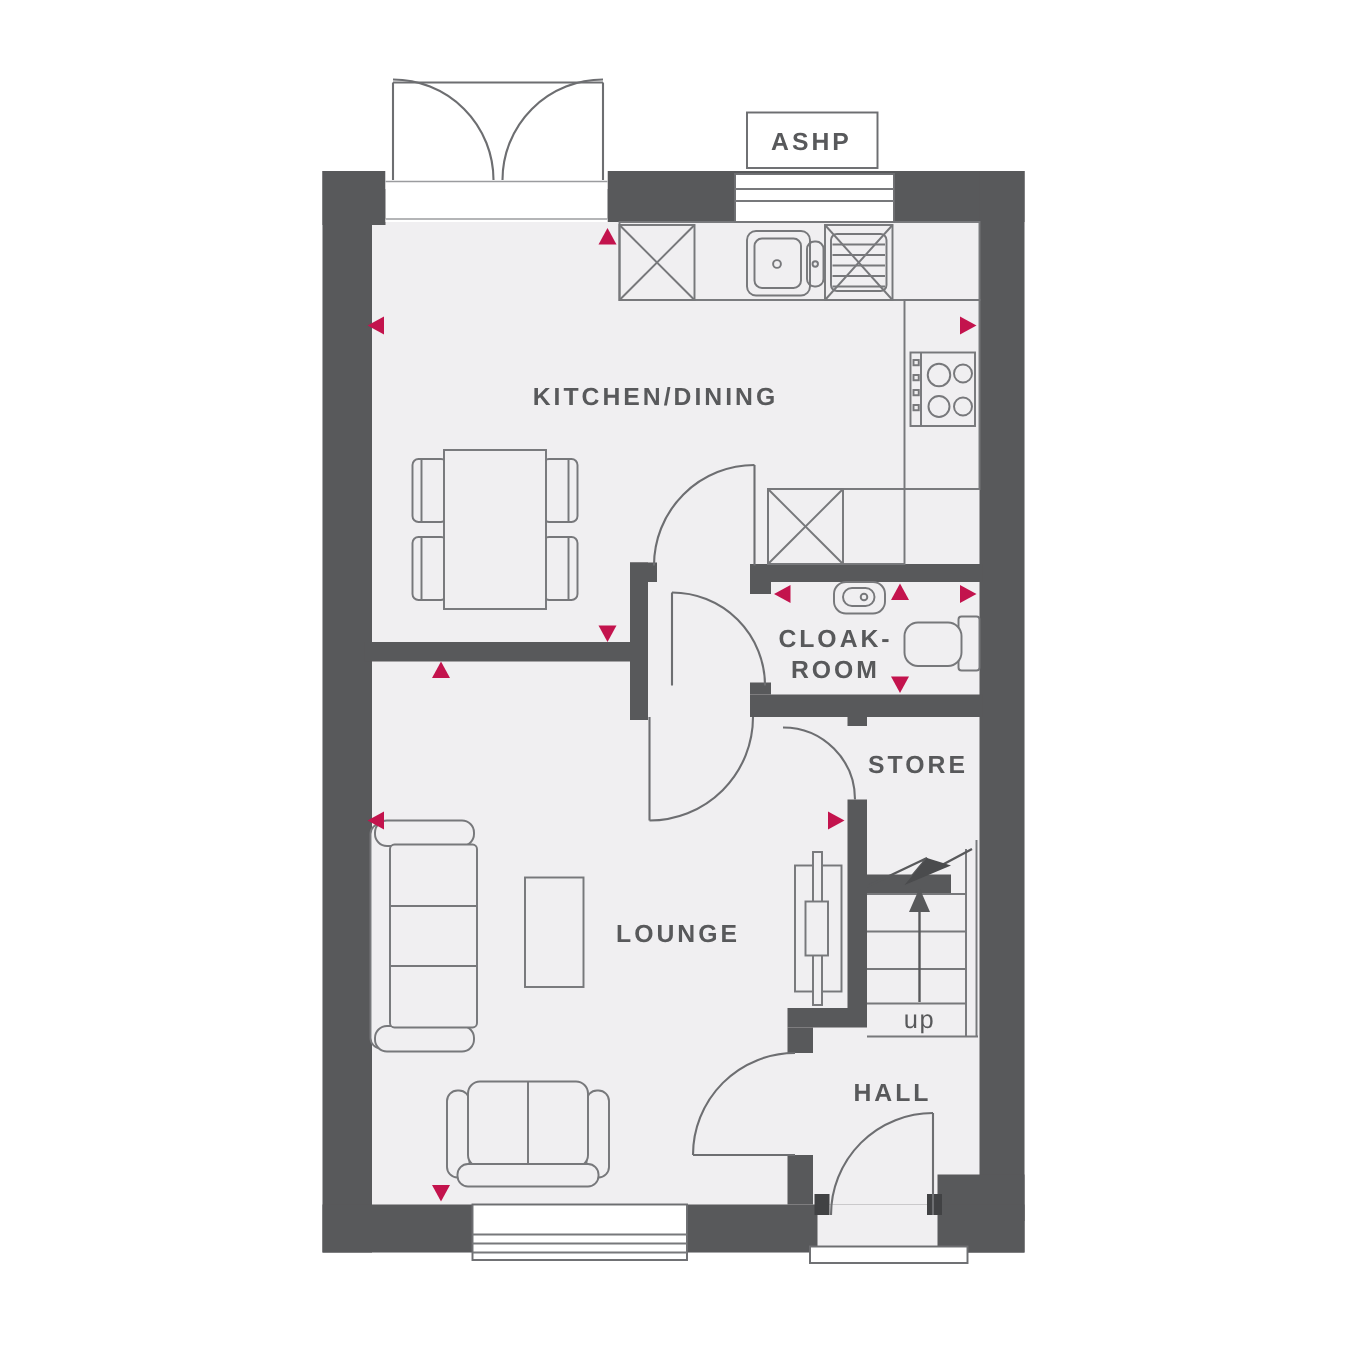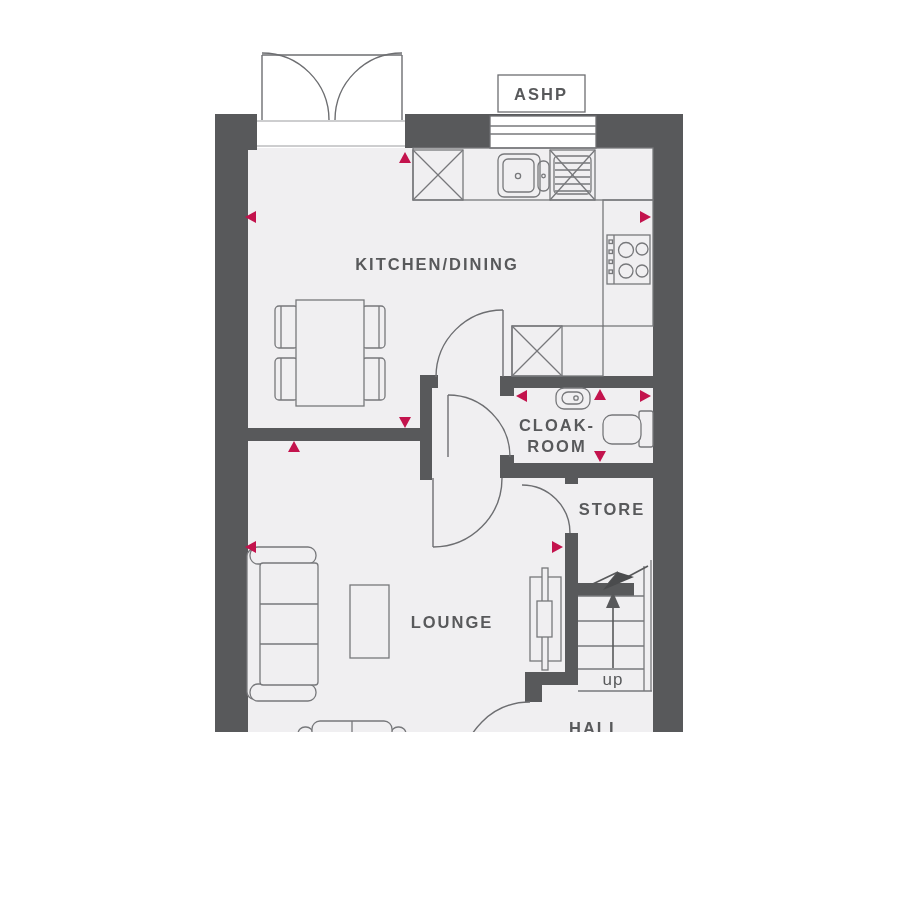--- a/index.html
+++ b/index.html
@@ -1,16 +1,16 @@
 <!DOCTYPE html>
 <html><head>
 <meta charset="utf-8">
 <style>
   html,body{margin:0;padding:0;background:#ffffff;}
-  .stage{position:relative;width:900px;height:732px;background:#ffffff;overflow:hidden;
+  .stage{position:relative;width:900px;height:900px;background:#ffffff;overflow:hidden;
          font-family:"Liberation Sans", sans-serif;}
   svg{display:block}
   text{font-family:"Liberation Sans", sans-serif; fill:#58595B; font-weight:600;}
   .room-label{font-size:16.5px; letter-spacing:2px;}
   .small-label{font-size:17px; letter-spacing:1px; font-weight:500;}
   .wall{fill:#58595B; stroke:none;}
   .floor{fill:#F0EFF1;}
   .fixline{fill:none; stroke:#77787B; stroke-width:1.3;}
   .fixfill{fill:#F0EFF1; stroke:#77787B; stroke-width:1.3;}
   .whitebox{fill:#FFFFFF; stroke:#6D6E71; stroke-width:1.3;}

